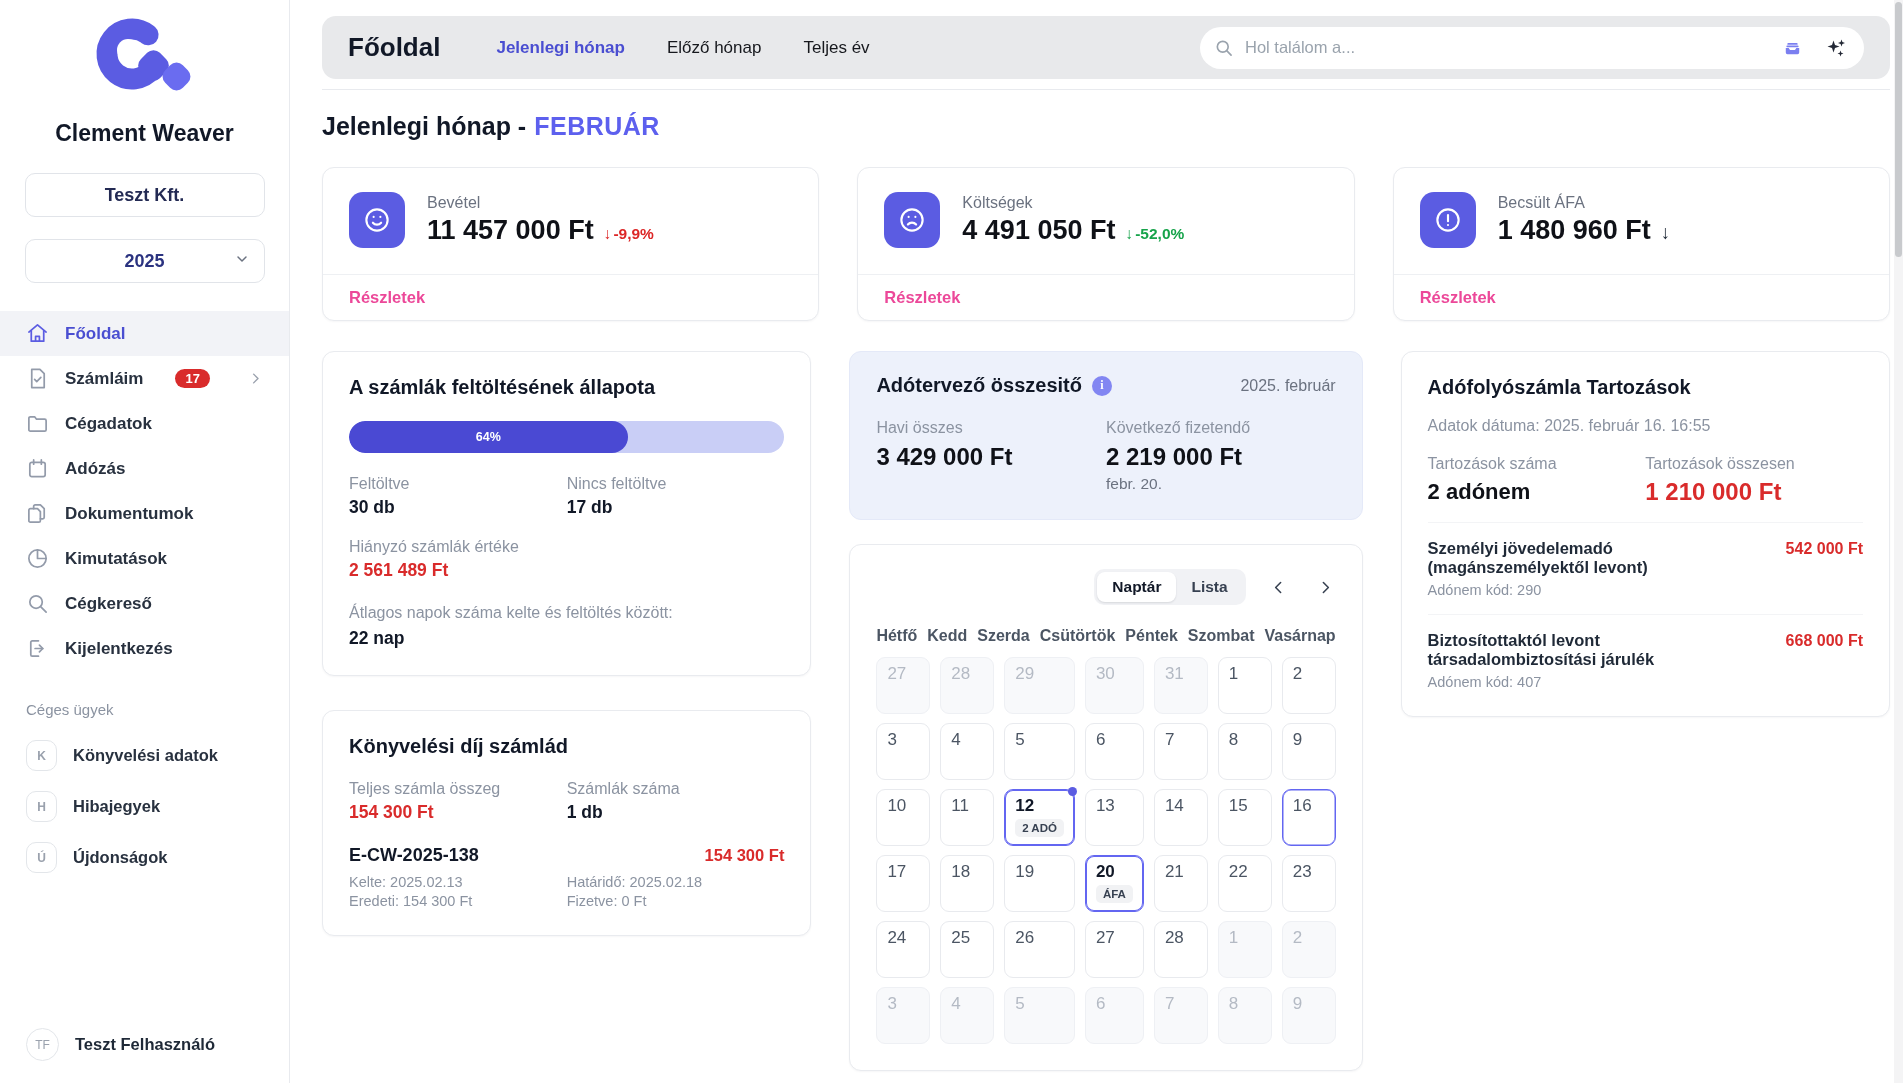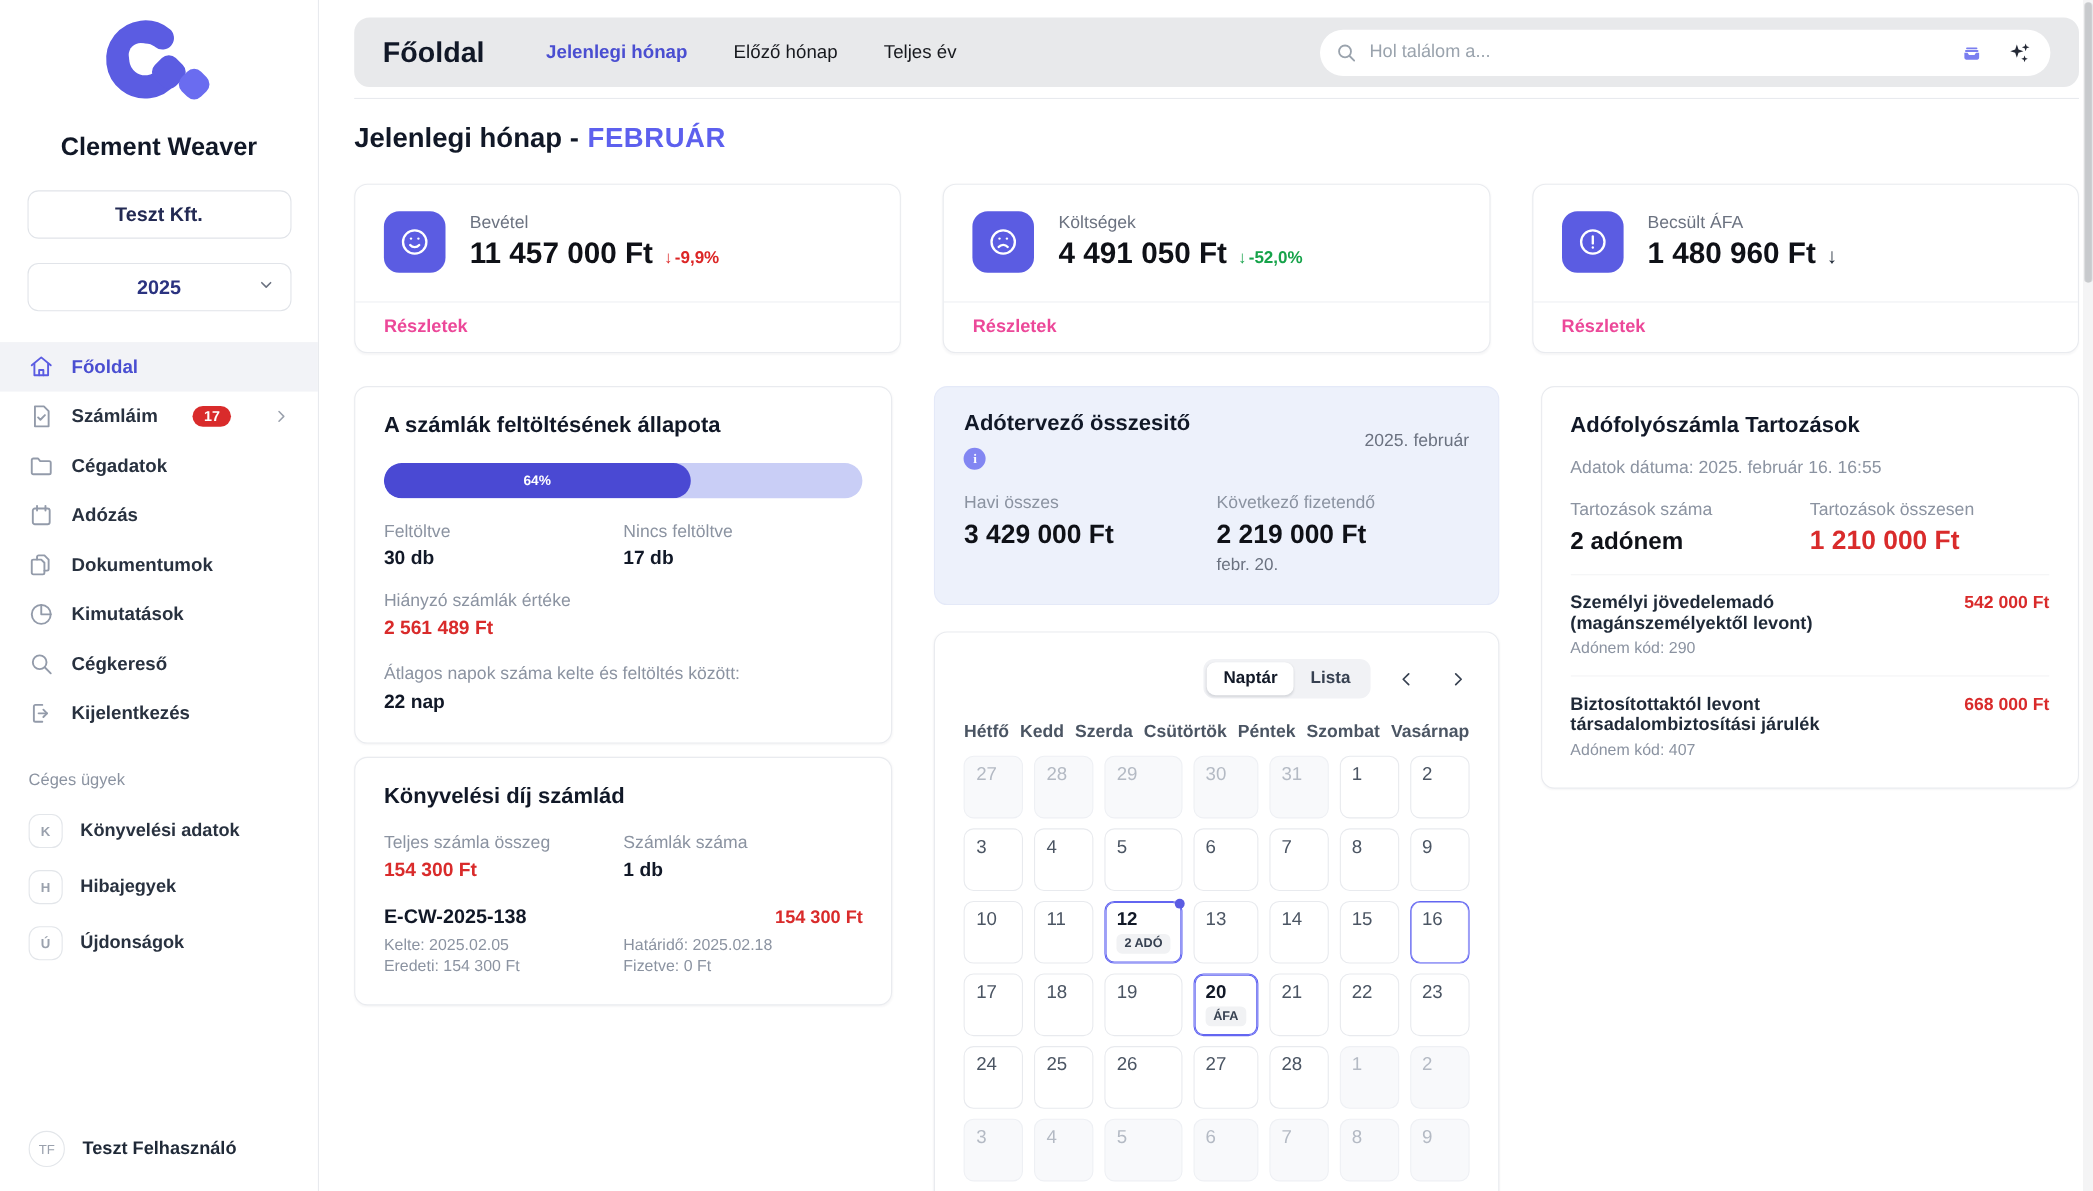--- a/index.html
+++ b/index.html
@@ -72,21 +72,21 @@
   .stat-value-row { display:flex; align-items:baseline; gap:10px; }
   .stat-value { font-size:27px; font-weight:bold; color:#0f1117; white-space:nowrap; }
   .stat-change { font-size:15.5px; font-weight:600; display:flex; align-items:center; gap:2px; }
   .stat-change.red { color:#dc2626; }
   .stat-change.green { color:#16a34a; }
   .stat-change.dark { color:#1f2937; font-size:19px; }
   .stat-footer { border-top:1px solid #eef0f3; padding:13px 26px; }
   .details-link { color:#ec4899; font-size:16.5px; font-weight:bold; cursor:pointer; text-decoration:none; }
 
   .content-row { margin-top:30px; align-items:start; }
-  .col-stack { display:flex; flex-direction:column; gap:12px; }
+  .col-stack { display:flex; flex-direction:column; gap:34px; }
 
   
   .pad-card { padding:24px 26px 26px; }
   .card-title { font-size:20px; font-weight:bold; color:#111827; }
   .progress-track { margin-top:22px; height:32px; background:#c9cef6; border-radius:999px; overflow:hidden; }
   .progress-fill { height:100%; background:#4a49d3; border-radius:999px;
     display:flex; align-items:center; justify-content:center; }
   .progress-label { color:#fff; font-size:12.5px; font-weight:600; }
   .kv-grid { display:grid; grid-template-columns:1fr 1fr; margin-top:22px; }
   .kv-label { font-size:16px; color:#8b93a1; }
@@ -97,21 +97,21 @@
   
   .invoice-head { display:flex; justify-content:space-between; align-items:baseline; margin-top:22px; }
   .invoice-num { font-size:18px; font-weight:bold; color:#111827; }
   .invoice-amt { font-size:16.5px; font-weight:bold; color:#d92b2b; }
   .invoice-meta { display:grid; grid-template-columns:1fr 1fr; margin-top:8px;
     font-size:14.5px; color:#8b93a1; row-gap:3px; }
 
   
   .planner { background:#edf1fb; border:1px solid #e4e9f8; border-radius:12px; padding:22px 26px 26px; }
   .planner-head { display:flex; align-items:center; }
-  .planner-title { font-size:20px; font-weight:bold; color:#111827; display:flex; align-items:flex-start; gap:10px;flex-direction:column; }
+  .planner-title { font-size:20px; font-weight:bold; color:#111827; display:flex; align-items:center; gap:10px; }
   .info-dot { width:20px; height:20px; border-radius:50%; background:#8286f2; color:#fff;
     font-size:12px; font-weight:bold; display:flex; align-items:center; justify-content:center;
     font-family:"Liberation Serif","DejaVu Serif",serif; cursor:pointer; }
   .planner-period { margin-left:auto; font-size:16px; color:#6b7280; }
   .planner-grid { display:grid; grid-template-columns:1fr 1fr; margin-top:22px; }
   .planner-value { font-size:24px; font-weight:bold; color:#0f1117; margin-top:6px; }
   .planner-date { font-size:15.5px; color:#6b7280; margin-top:4px; }
 
   
   .cal-head { display:flex; align-items:center; }
@@ -445,21 +445,21 @@
             <div>
               <div class="kv-label">Számlák száma</div>
               <div class="kv-value">1 db</div>
             </div>
           </div>
           <div class="invoice-head">
             <span class="invoice-num">E-CW-2025-138</span>
             <span class="invoice-amt">154 300 Ft</span>
           </div>
           <div class="invoice-meta">
-            <span>Kelte: 2025.02.05</span>
+            <span>Kelte: 2025.02.13</span>
             <span>Határidő: 2025.02.18</span>
             <span>Eredeti: 154 300 Ft</span>
             <span>Fizetve: 0 Ft</span>
           </div>
         </div>
       </div>
 
       <div class="col-stack" style="gap:24px;">
         <div class="planner">
           <div class="planner-head">

